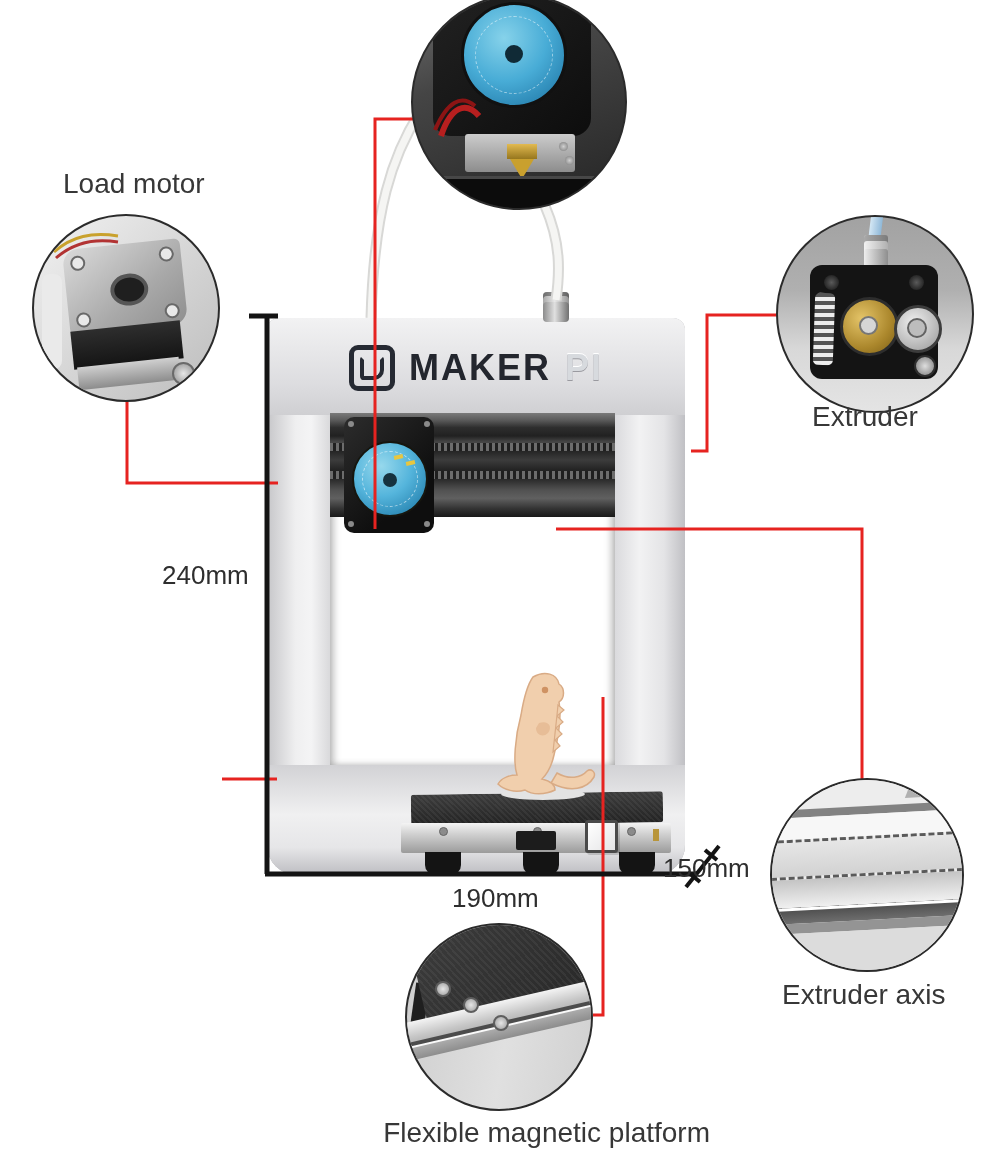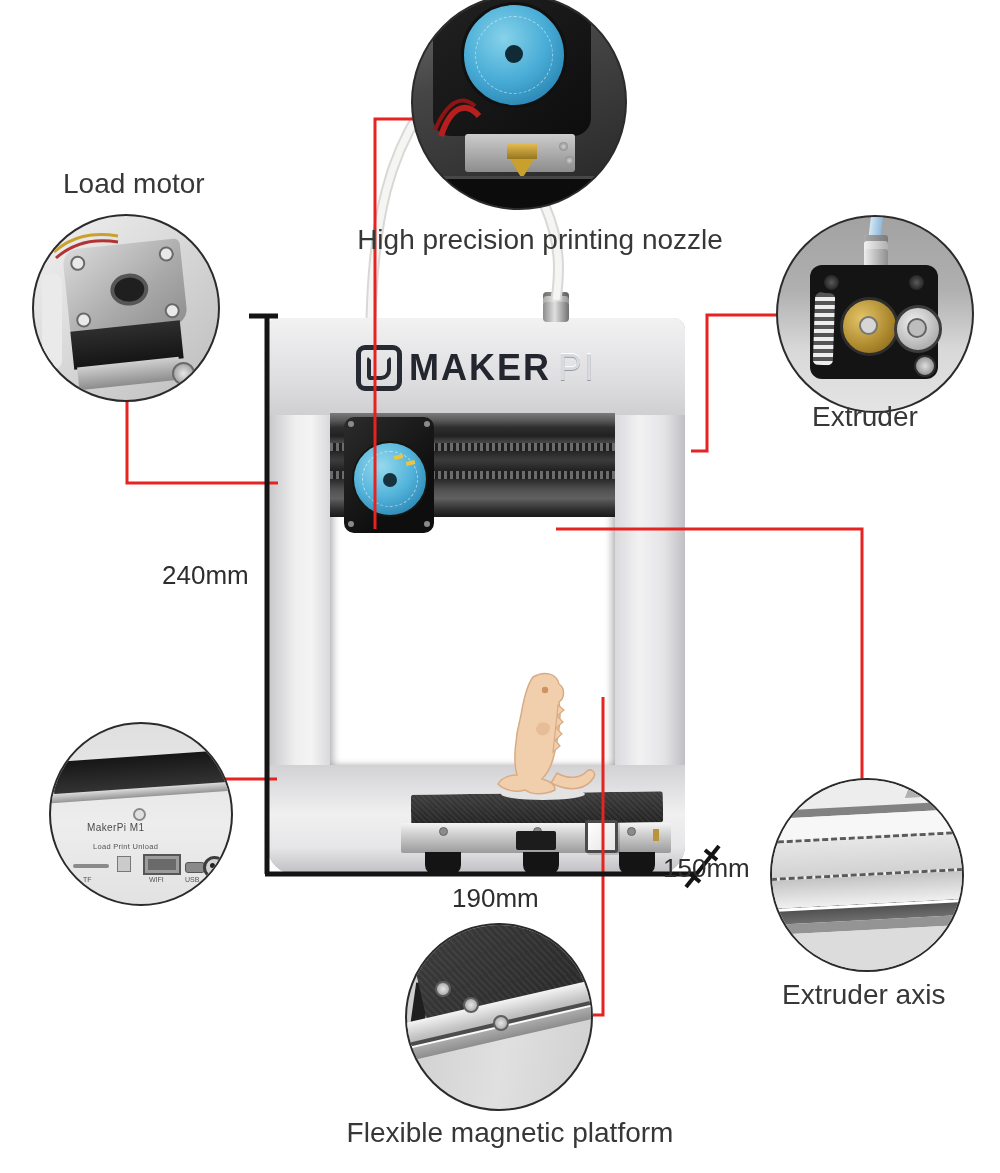--- a/index.html
+++ b/index.html
@@ -17,26 +17,26 @@
            background:linear-gradient(180deg,#f2f2f3 0%,#dcdcdf 70%,#cfcfd2 100%);}
   #pillar-left{left:0;top:97px;width:63px;height:350px;
            background:linear-gradient(90deg,#c6c6c9 0%,#efeff0 45%,#f4f4f5 70%,#d9d9db 100%);}
   #pillar-right{left:348px;top:97px;width:70px;height:350px;
            background:linear-gradient(90deg,#dadadd 0%,#f2f2f3 35%,#e4e4e6 70%,#c0c0c4 100%);}
   #bottom-panel{left:0;top:447px;width:418px;height:110px;border-radius:0 0 30px 30px;
            background:linear-gradient(180deg,#d2d2d5 0%,#f0f0f1 45%,#e6e6e8 75%,#bdbdc1 100%);}
   #opening{left:63px;top:97px;width:285px;height:350px;background:#ffffff;
            box-shadow:inset 0 5px 9px rgba(0,0,0,.28),inset 5px 0 7px rgba(0,0,0,.13),inset -5px 0 7px rgba(0,0,0,.13);}
   
-  #logo{left:0;top:27px;width:418px;height:46px;display:flex;align-items:center;justify-content:center;gap:7px;}
+  #logo{left:0;top:27px;width:418px;height:46px;display:flex;align-items:center;justify-content:center;gap:14px;}
   #logo-icon{width:36px;height:36px;border:5px solid #262a33;border-radius:9px;position:relative;}
   #logo-icon:before{content:"";position:absolute;left:6px;top:6px;width:16px;height:16px;
            border:4px solid #262a33;border-radius:4px 4px 10px 4px;border-top-color:transparent;}
   .logo-maker{font-size:36px;font-weight:bold;letter-spacing:2px;color:#23262e;}
-  .logo-pi{font-size:36px;font-weight:normal;letter-spacing:2px;color:#d7dade;
+  .logo-pi{font-size:36px;font-weight:bold;letter-spacing:2px;color:#d7dade;
            text-shadow:0 1px 0 #9a9aa0,0 -1px 0 #ffffff;}
   
   #gantry{left:0;top:-2px;width:285px;height:104px;
      background:linear-gradient(180deg,#7a7a7a 0%,#5a5a5a 7%,#2e2e2e 14%,#212121 22%,#474747 28%,#232323 36%,#3c3c3c 45%,#222 55%,#2b2b2b 64%,#515151 74%,#606060 82%,#333 92%,#191919 100%);}
   .teeth{position:absolute;left:0;width:285px;height:8px;
      background:repeating-linear-gradient(90deg,#6c6c6c 0 3px,#1f1f1f 3px 6px);}
   #fan{left:14px;top:2px;width:90px;height:116px;border-radius:10px;
      background:linear-gradient(135deg,#2c2c2c,#0e0e0e 70%);}
   #fan-sticker{left:8px;top:24px;width:72px;height:72px;border-radius:50%;border:2px solid #16160f;
      background:radial-gradient(circle at 38% 32%,#96d8ec 0%,#55b5dc 45%,#2f8cb8 78%,#1f6f96 100%);}
@@ -263,36 +263,20 @@
     <div id="ex-body" class="abs">
       <div class="ex-screw" style="left:14px;top:10px;"></div>
       <div class="ex-screw" style="right:14px;top:10px;"></div>
     </div>
     <div id="ex-spring" class="abs"></div>
     <div id="ex-gear" class="abs"></div>
     <div id="ex-bearing" class="abs"></div>
     <div id="ex-bolt" class="abs"></div>
   </div>
 
-  <div id="c-usb" class="circle">
-    <div id="us-dark" class="abs usb-strip"></div>
-    <div id="us-edge" class="abs usb-strip"></div>
-    <div id="us-screw" class="abs"></div>
-    <div id="us-model" class="abs">MakerPi M1</div>
-    <div id="us-switchrow" class="abs">Load Print Unload</div>
-    <div id="us-tf" class="abs"></div>
-    <div id="us-sw" class="abs"></div>
-    <div id="us-usb" class="abs"></div>
-    <div id="us-micro" class="abs"></div>
-    <div id="us-dc" class="abs"></div>
-    <div class="us-portlabel" style="left:32px;">TF</div>
-    <div class="us-portlabel" style="left:98px;">WIFI</div>
-    <div class="us-portlabel" style="left:134px;">USB</div>
-    <div class="us-portlabel" style="left:157px;">DC</div>
-  </div>
 
   <div id="c-optical" class="circle">
     <div id="op-wrap" class="abs">
       <div class="op-stripe" style="top:0;height:26px;background:#ededed;"></div>
       <div class="op-stripe" style="top:26px;height:8px;background:#828282;"></div>
       <div class="op-stripe" style="top:34px;height:22px;background:#f7f7f7;"></div>
       <div class="op-stripe" style="top:56px;height:0;border-top:3px dashed #5a5a5a;"></div>
       <div class="op-stripe" style="top:59px;height:34px;background:linear-gradient(180deg,#e6e6e6,#d2d2d2);"></div>
       <div class="op-stripe" style="top:93px;height:0;border-top:3px dashed #5a5a5a;"></div>
       <div class="op-stripe" style="top:96px;height:28px;background:linear-gradient(180deg,#c4c4c4,#f0f0f0);"></div>
@@ -308,21 +292,20 @@
     <div id="pl-dark" class="abs"></div>
     <div id="pl-silver" class="abs">
       <div id="pl-groove"></div>
     </div>
     <div class="pl-screw" style="left:28px;top:56px;"></div>
     <div class="pl-screw" style="left:56px;top:72px;"></div>
     <div class="pl-screw" style="left:86px;top:90px;"></div>
   </div>
 
   <div class="label" style="left:63px;top:168px;">Load motor</div>
-  <div class="label" style="left:330px;top:224px;width:420px;text-align:center;">High precision printing nozzle</div>
   <div class="label" style="left:812px;top:401px;">Extruder</div>
   <div class="label" style="left:782px;top:979px;">Extruder axis</div>
-  <div class="label" style="left:310px;top:1117px;width:400px;text-align:center;">Flexible magnetic platform</div>
+  <div class="label" style="left:310px;top:1117px;width:400px;text-align:right;">Flexible magnetic platform</div>
   <div class="dim" style="left:162px;top:560px;">240mm</div>
   <div class="dim" style="left:452px;top:883px;">190mm</div>
   <div class="dim" style="left:663px;top:805px;margin-top:48px;">150mm</div>
 
 </div>
 
 </body></html>

